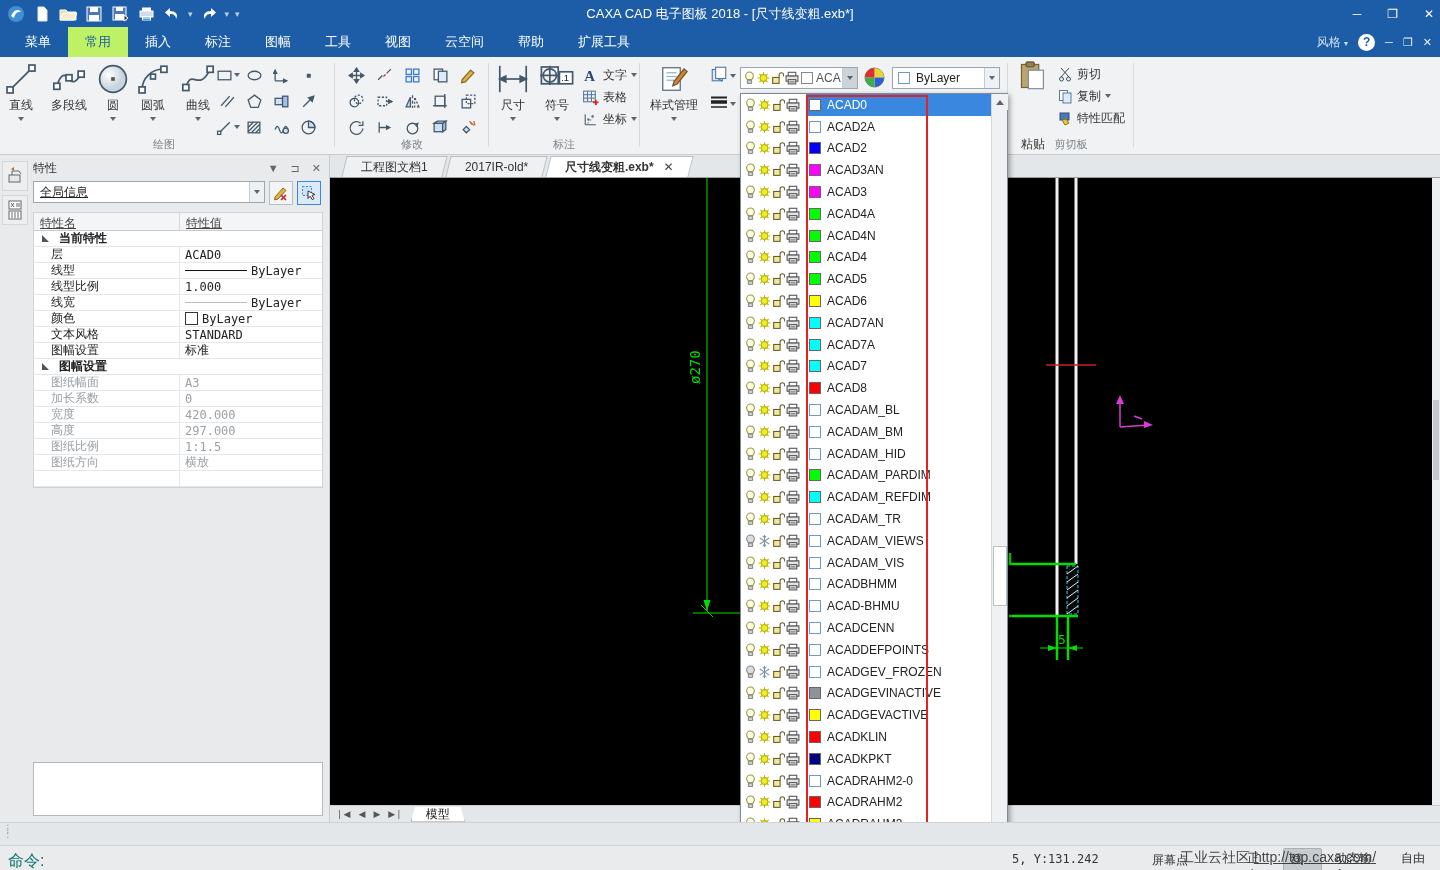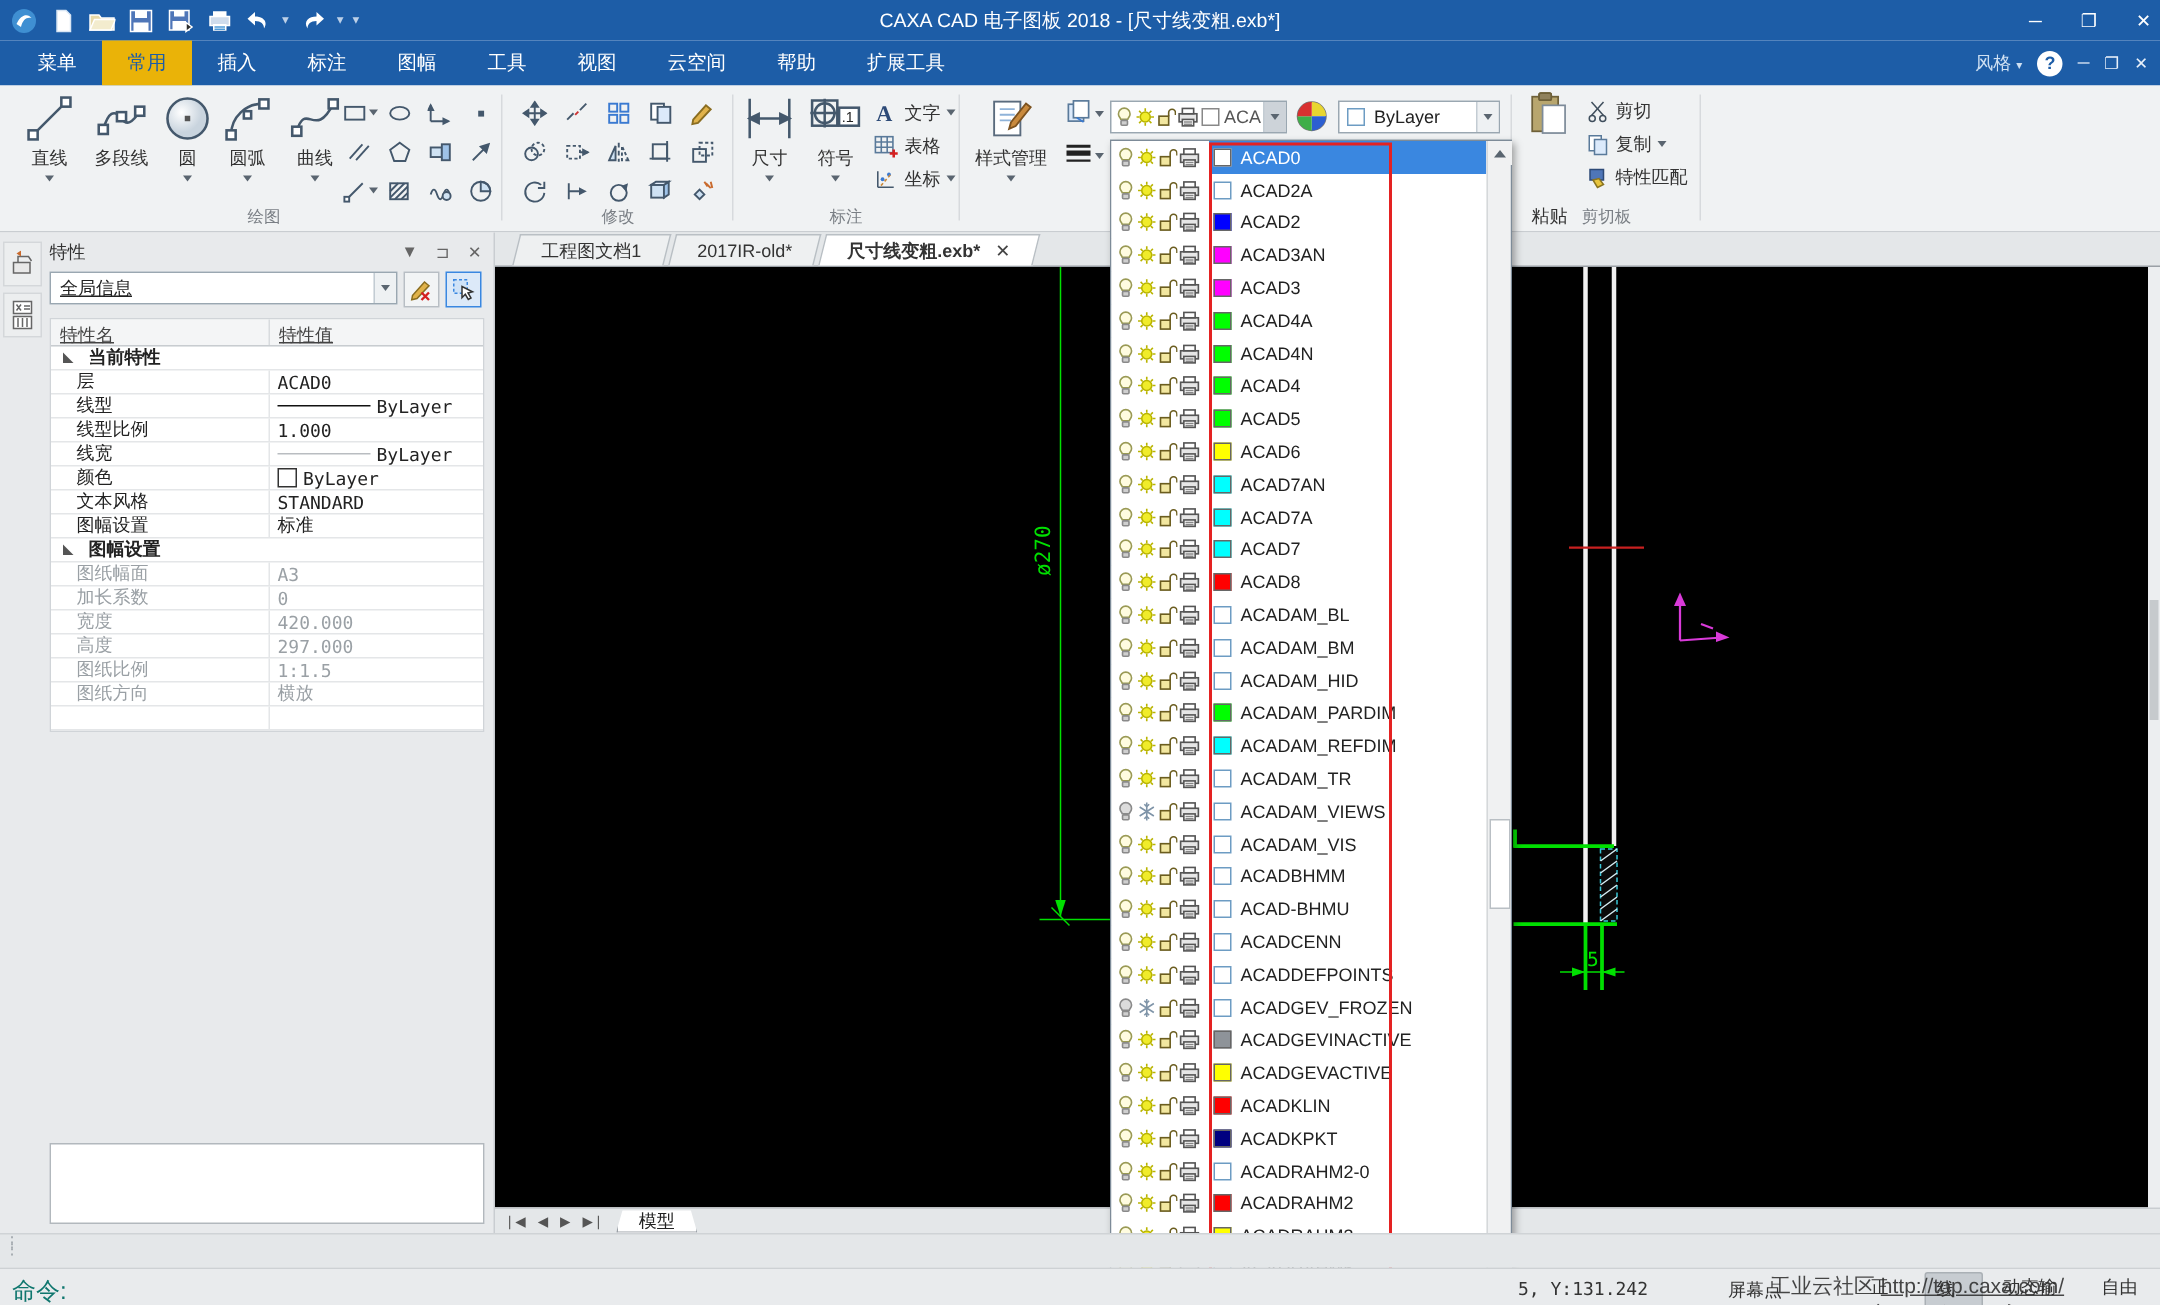--- a/index.html
+++ b/index.html
@@ -14,21 +14,21 @@
   .qat .qbtn svg { display:block; }
   .qat .qsep { color:#bcd0e8; font-size:9px; margin:0 2px; }
   .win-title { position:absolute; left:0; right:0; text-align:center; color:#fff; font-size:13px; pointer-events:none; }
   .win-ctrls { position:absolute; right:6px; top:0; height:27px; display:flex; align-items:center; gap:26px; color:#fff; font-size:12px; }
   .win-ctrls span { cursor:default; }
 
   
   .menubar { position:absolute; left:0; top:27px; width:1440px; height:30px; background:#1d5da7; display:flex; align-items:flex-end; }
   .menu-tabs { display:flex; padding-left:8px; height:30px; }
   .menu-tab { padding:0 17px; line-height:30px; color:#fff; font-size:13px; cursor:default; }
-  .menu-tab.active { background:#eab308; color:#1d5da7; }
+  .menu-tab.active { background:#bef264; color:#1d5da7; }
   .menu-right { position:absolute; right:8px; top:0; height:30px; display:flex; align-items:center; gap:10px; color:#cfe0f2; }
   .help-circle { width:17px; height:17px; border-radius:50%; background:#fff; color:#1d5da7; font-weight:bold; text-align:center; line-height:17px; font-size:12px; }
   .mini-ctrl { color:#e8f0fa; font-size:11px; letter-spacing:0; }
   .caret { font-size:8px; color:#cfe0f2; }
 
   
   .ribbon { position:absolute; left:0; top:57px; width:1440px; height:98px; background:#f0f2f3; border-bottom:1px solid #c9cdd1; }
   .rgroup { position:absolute; top:0; height:97px; }
   .rgroup .glabel { position:absolute; bottom:2px; left:0; right:0; text-align:center; font-size:11px; color:#7a7f85; }
   .gdivider { position:absolute; top:6px; width:1px; height:84px; background:#d7dadd; }
@@ -201,21 +201,21 @@
   <div class="menu-right">
     <span><span>风格</span> <span class="caret">▾</span></span>
     <span class="help-circle">?</span>
     <span class="mini-ctrl">─</span>
     <span class="mini-ctrl">❐</span>
     <span class="mini-ctrl">✕</span>
   </div>
 </div>
 
 <div class="ribbon">
-  <div class="rgroup" style="left:12px;width:328px;">
+  <div class="rgroup" style="left:0;width:328px;">
     <div id="draw-big">
         <div class="bigbtn" style="left: 0px; width: 42px;">
           <span class="bicon">
             <svg width="34" height="34" viewBox="0 0 28 28" fill="none" stroke="#44586c" stroke-width="1.4">
               <line x1="5" y1="23" x2="23" y2="5"></line>
               <rect x="2.5" y="20.5" width="5" height="5" fill="#fff"></rect>
               <rect x="20.5" y="2.5" width="5" height="5" fill="#fff"></rect>
             </svg>
           </span>
           <span class="blabel">直线</span>

